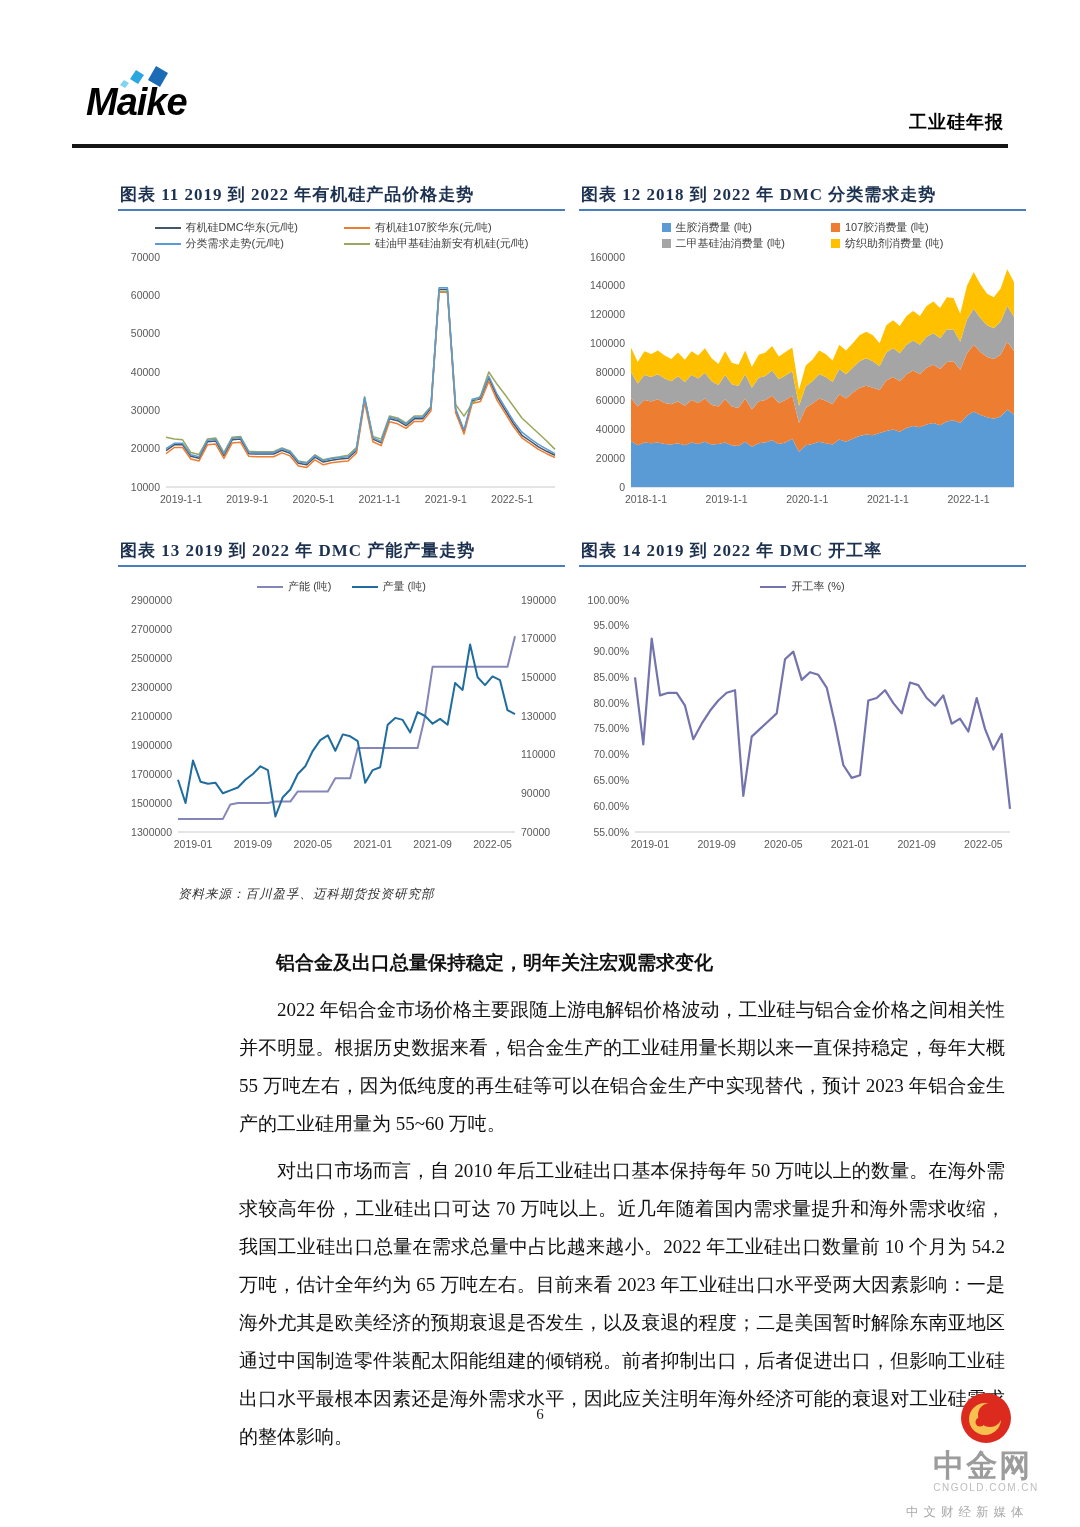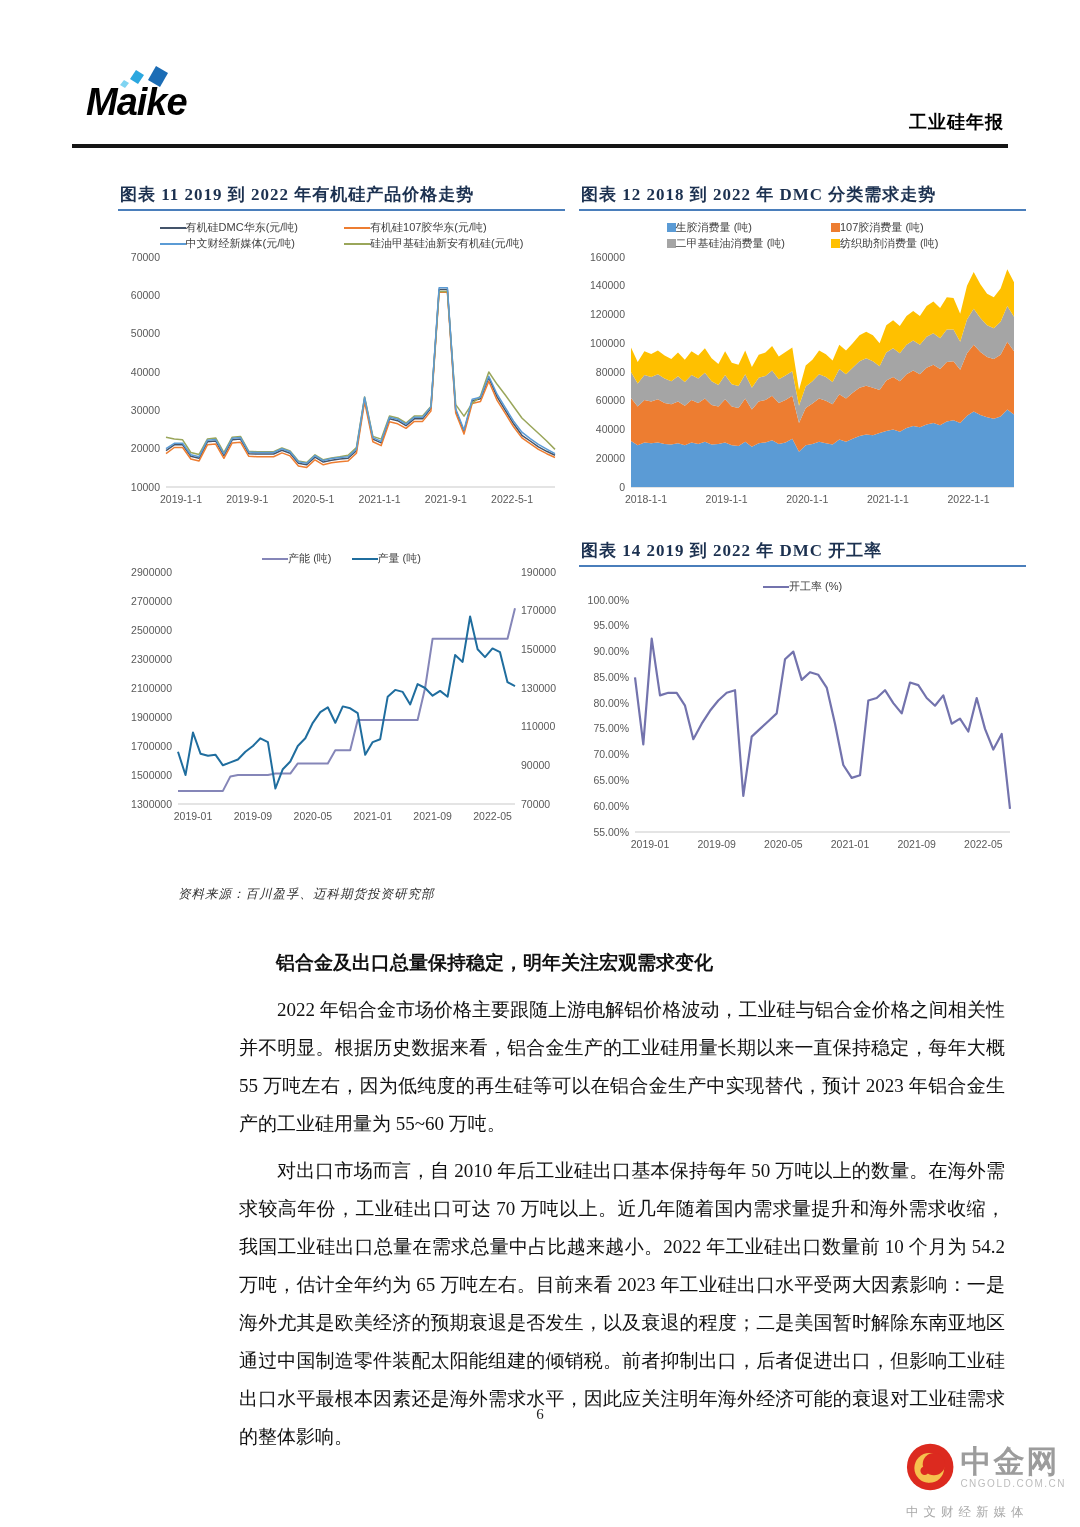--- a/index.html
+++ b/index.html
@@ -16,38 +16,38 @@
   
   .charts{position:absolute;top:183px;left:118px;width:908px;display:grid;
           grid-template-columns:447px 447px;column-gap:14px;row-gap:28px;}
   .chart-block{width:447px;}
   .chart-title{font-size:17px;font-weight:bold;color:#1c3150;letter-spacing:1px;
                padding:0 2px 3px 2px;border-bottom:2px solid #4a7ebb;white-space:nowrap;}
   .legend{font-size:11px;color:#404040;font-family:"Liberation Sans","DejaVu Sans",sans-serif;}
   .legend.grid2{display:grid;grid-template-columns:max-content max-content;
                 column-gap:46px;row-gap:1px;justify-content:center;margin:9px 0 0;}
   .legend.row1{display:flex;justify-content:center;gap:20px;margin:12px 0 0;}
-  .lg-item{display:flex;align-items:center;}
+  .lg-item{display:flex;align-items:center;gap:5px;}
   .sw-ln{width:26px;height:0;border-top:2.5px solid #888;display:inline-block;}
   .sw-sq{width:9px;height:9px;display:inline-block;}
   .chart-svg-host{line-height:0;}
   .chart-svg-host svg{font-family:"Liberation Sans","DejaVu Sans",sans-serif;}
   
   .source-note{position:absolute;top:886px;left:178px;font-size:12.5px;color:#303030;
                font-style:italic;letter-spacing:1px;}
   .body-text{position:absolute;top:944px;left:230px;width:784px;font-size:19px;
              line-height:38px;color:#111;text-align:justify;}
   .body-heading{font-weight:bold;margin:0 0 0 46px;font-size:19px;}
   .body-text p{margin:9px;text-indent:2em;}
   .page-number{position:absolute;top:1406px;left:0;right:0;text-align:center;
                font-size:15px;color:#222;}
   
   .wm{position:absolute;right:14px;bottom:6px;width:160px;
       font-family:"Liberation Sans","DejaVu Sans",sans-serif;}
-  .wm-row{display:flex;align-items:center;gap:6px;}
+  .wm-row{display:flex;align-items:center;gap:6px;flex-direction:column;}
   .wm-title{font-size:31px;font-weight:bold;color:#9c9c9c;line-height:32px;letter-spacing:2px;}
   .wm-url{font-size:10px;color:#bdbdbd;letter-spacing:1.5px;margin-top:0px;}
   .wm-sub{font-size:12.5px;color:#a8a8a8;letter-spacing:5px;margin-top:11px;white-space:nowrap;}
 </style>
 </head>
 <body>
 
 <div class="page">
 
   <div class="logo">
@@ -68,21 +68,21 @@
           <span class="lg-item">
             <span class="sw-ln" style="border-top-color: rgb(68, 84, 106);"></span>
             <span>有机硅DMC华东(元/吨)</span>
           </span>
           <span class="lg-item">
             <span class="sw-ln" style="border-top-color: rgb(237, 125, 49);"></span>
             <span>有机硅107胶华东(元/吨)</span>
           </span>
           <span class="lg-item">
             <span class="sw-ln" style="border-top-color: rgb(91, 155, 213);"></span>
-            <span>中文财经新媒体(元/吨)</span>
+            <span>分类需求走势(元/吨)</span>
           </span>
           <span class="lg-item">
             <span class="sw-ln" style="border-top-color: rgb(154, 166, 90);"></span>
             <span>硅油甲基硅油新安有机硅(元/吨)</span>
           </span>
         </div>
       <div class="chart-svg-host"><svg viewBox="0 0 447 260" width="447" height="260">
             <text x="42" y="239.5" text-anchor="end" font-size="10.5" fill="#595959">10000</text>
             <text x="42" y="201.16666666666669" text-anchor="end" font-size="10.5" fill="#595959">20000</text>
             <text x="42" y="162.83333333333334" text-anchor="end" font-size="10.5" fill="#595959">30000</text>
@@ -139,20 +139,21 @@
             <text x="228.26315789473682" y="252" text-anchor="middle" font-size="10.5" fill="#595959">2020-1-1</text>
             <text x="308.89473684210526" y="252" text-anchor="middle" font-size="10.5" fill="#595959">2021-1-1</text>
             <text x="389.52631578947364" y="252" text-anchor="middle" font-size="10.5" fill="#595959">2022-1-1</text>
             <path d="M52.0 190.0 L58.7 194.3 L65.4 191.4 L72.2 192.2 L78.9 191.4 L85.6 192.9 L92.3 193.6 L99.0 192.2 L105.8 194.3 L112.5 191.4 L119.2 192.9 L125.9 190.7 L132.6 193.6 L139.4 192.9 L146.1 191.4 L152.8 194.3 L159.5 195.0 L166.2 190.7 L172.9 195.8 L179.7 192.2 L186.4 191.4 L193.1 189.3 L199.8 192.9 L206.5 191.4 L213.3 187.8 L220.0 200.8 L226.7 194.3 L233.4 192.9 L240.1 190.7 L246.9 192.2 L253.6 193.6 L260.3 188.6 L267.0 190.7 L273.7 187.8 L280.5 185.0 L287.2 183.5 L293.9 184.3 L300.6 182.1 L307.3 179.9 L314.1 178.5 L320.8 180.7 L327.5 177.1 L334.2 174.9 L340.9 176.3 L347.6 173.5 L354.4 172.0 L361.1 174.2 L367.8 170.6 L374.5 169.2 L381.2 172.0 L388.0 164.8 L394.7 160.5 L401.4 164.1 L408.1 166.3 L414.8 167.7 L421.6 165.6 L428.3 158.4 L435.0 163.4 L435.0 236.0 L428.3 236.0 L421.6 236.0 L414.8 236.0 L408.1 236.0 L401.4 236.0 L394.7 236.0 L388.0 236.0 L381.2 236.0 L374.5 236.0 L367.8 236.0 L361.1 236.0 L354.4 236.0 L347.6 236.0 L340.9 236.0 L334.2 236.0 L327.5 236.0 L320.8 236.0 L314.1 236.0 L307.3 236.0 L300.6 236.0 L293.9 236.0 L287.2 236.0 L280.5 236.0 L273.7 236.0 L267.0 236.0 L260.3 236.0 L253.6 236.0 L246.9 236.0 L240.1 236.0 L233.4 236.0 L226.7 236.0 L220.0 236.0 L213.3 236.0 L206.5 236.0 L199.8 236.0 L193.1 236.0 L186.4 236.0 L179.7 236.0 L172.9 236.0 L166.2 236.0 L159.5 236.0 L152.8 236.0 L146.1 236.0 L139.4 236.0 L132.6 236.0 L125.9 236.0 L119.2 236.0 L112.5 236.0 L105.8 236.0 L99.0 236.0 L92.3 236.0 L85.6 236.0 L78.9 236.0 L72.2 236.0 L65.4 236.0 L58.7 236.0 L52.0 236.0 Z" fill="#5b9bd5" stroke="none"></path>
             <path d="M52.0 146.9 L58.7 155.5 L65.4 149.0 L72.2 150.5 L78.9 148.3 L85.6 151.9 L92.3 153.3 L99.0 150.5 L105.8 154.8 L112.5 149.0 L119.2 151.9 L125.9 147.6 L132.6 154.1 L139.4 155.5 L146.1 148.3 L152.8 155.5 L159.5 156.9 L166.2 147.6 L172.9 158.4 L179.7 150.5 L186.4 149.0 L193.1 144.7 L199.8 151.9 L206.5 149.0 L213.3 144.7 L220.0 172.0 L226.7 156.9 L233.4 152.6 L240.1 147.6 L246.9 149.8 L253.6 153.3 L260.3 143.3 L267.0 147.6 L273.7 141.8 L280.5 136.8 L287.2 134.7 L293.9 136.8 L300.6 139.0 L307.3 129.6 L314.1 126.0 L320.8 130.3 L327.5 123.2 L334.2 119.6 L340.9 123.2 L347.6 116.7 L354.4 113.8 L361.1 118.1 L367.8 110.9 L374.5 110.2 L381.2 118.8 L388.0 102.3 L394.7 93.7 L401.4 100.9 L408.1 105.9 L414.8 108.1 L421.6 103.8 L428.3 90.8 L435.0 100.2 L435.0 163.4 L428.3 158.4 L421.6 165.6 L414.8 167.7 L408.1 166.3 L401.4 164.1 L394.7 160.5 L388.0 164.8 L381.2 172.0 L374.5 169.2 L367.8 170.6 L361.1 174.2 L354.4 172.0 L347.6 173.5 L340.9 176.3 L334.2 174.9 L327.5 177.1 L320.8 180.7 L314.1 178.5 L307.3 179.9 L300.6 182.1 L293.9 184.3 L287.2 183.5 L280.5 185.0 L273.7 187.8 L267.0 190.7 L260.3 188.6 L253.6 193.6 L246.9 192.2 L240.1 190.7 L233.4 192.9 L226.7 194.3 L220.0 200.8 L213.3 187.8 L206.5 191.4 L199.8 192.9 L193.1 189.3 L186.4 191.4 L179.7 192.2 L172.9 195.8 L166.2 190.7 L159.5 195.0 L152.8 194.3 L146.1 191.4 L139.4 192.9 L132.6 193.6 L125.9 190.7 L119.2 192.9 L112.5 191.4 L105.8 194.3 L99.0 192.2 L92.3 193.6 L85.6 192.9 L78.9 191.4 L72.2 192.2 L65.4 191.4 L58.7 194.3 L52.0 190.0 Z" fill="#ed7d31" stroke="none"></path>
             <path d="M52.0 121.0 L58.7 132.5 L65.4 123.9 L72.2 126.0 L78.9 123.2 L85.6 127.5 L92.3 130.3 L99.0 125.3 L105.8 131.1 L112.5 123.9 L119.2 127.5 L125.9 121.7 L132.6 130.3 L139.4 133.9 L146.1 123.9 L152.8 133.2 L159.5 135.1 L166.2 123.2 L172.9 136.8 L179.7 126.8 L186.4 124.9 L193.1 119.6 L199.8 128.2 L206.5 124.6 L213.3 120.3 L220.0 154.8 L226.7 135.4 L233.4 130.3 L240.1 123.2 L246.9 126.0 L253.6 131.1 L260.3 118.1 L267.0 123.2 L273.7 116.7 L280.5 110.2 L287.2 107.3 L293.9 110.2 L300.6 115.3 L307.3 101.6 L314.1 97.3 L320.8 102.3 L327.5 93.7 L334.2 89.4 L340.9 93.7 L347.6 85.8 L354.4 82.2 L361.1 87.2 L367.8 78.6 L374.5 78.6 L381.2 90.8 L388.0 68.5 L394.7 57.8 L401.4 67.1 L408.1 74.3 L414.8 77.2 L421.6 70.7 L428.3 54.9 L435.0 65.7 L435.0 100.2 L428.3 90.8 L421.6 103.8 L414.8 108.1 L408.1 105.9 L401.4 100.9 L394.7 93.7 L388.0 102.3 L381.2 118.8 L374.5 110.2 L367.8 110.9 L361.1 118.1 L354.4 113.8 L347.6 116.7 L340.9 123.2 L334.2 119.6 L327.5 123.2 L320.8 130.3 L314.1 126.0 L307.3 129.6 L300.6 139.0 L293.9 136.8 L287.2 134.7 L280.5 136.8 L273.7 141.8 L267.0 147.6 L260.3 143.3 L253.6 153.3 L246.9 149.8 L240.1 147.6 L233.4 152.6 L226.7 156.9 L220.0 172.0 L213.3 144.7 L206.5 149.0 L199.8 151.9 L193.1 144.7 L186.4 149.0 L179.7 150.5 L172.9 158.4 L166.2 147.6 L159.5 156.9 L152.8 155.5 L146.1 148.3 L139.4 155.5 L132.6 154.1 L125.9 147.6 L119.2 151.9 L112.5 149.0 L105.8 154.8 L99.0 150.5 L92.3 153.3 L85.6 151.9 L78.9 148.3 L72.2 150.5 L65.4 149.0 L58.7 155.5 L52.0 146.9 Z" fill="#a5a5a5" stroke="none"></path>
             <path d="M52.0 96.6 L58.7 110.9 L65.4 100.2 L72.2 103.0 L78.9 99.4 L85.6 104.5 L92.3 108.1 L99.0 101.6 L105.8 108.8 L112.5 100.2 L119.2 104.5 L125.9 97.3 L132.6 107.3 L139.4 113.1 L146.1 100.2 L152.8 111.7 L159.5 113.8 L166.2 99.4 L172.9 116.0 L179.7 103.8 L186.4 101.6 L193.1 95.1 L199.8 105.5 L206.5 100.9 L213.3 96.6 L220.0 139.0 L226.7 114.5 L233.4 108.8 L240.1 99.4 L246.9 103.3 L253.6 109.5 L260.3 93.7 L267.0 99.4 L273.7 92.3 L280.5 84.3 L287.2 80.8 L293.9 84.3 L300.6 92.3 L307.3 74.3 L314.1 69.3 L320.8 75.0 L327.5 64.9 L334.2 59.9 L340.9 64.9 L347.6 54.9 L354.4 50.6 L361.1 57.0 L367.8 46.3 L374.5 47.0 L381.2 62.8 L388.0 34.8 L394.7 21.1 L401.4 33.3 L408.1 42.7 L414.8 46.3 L421.6 37.6 L428.3 18.2 L435.0 31.2 L435.0 65.7 L428.3 54.9 L421.6 70.7 L414.8 77.2 L408.1 74.3 L401.4 67.1 L394.7 57.8 L388.0 68.5 L381.2 90.8 L374.5 78.6 L367.8 78.6 L361.1 87.2 L354.4 82.2 L347.6 85.8 L340.9 93.7 L334.2 89.4 L327.5 93.7 L320.8 102.3 L314.1 97.3 L307.3 101.6 L300.6 115.3 L293.9 110.2 L287.2 107.3 L280.5 110.2 L273.7 116.7 L267.0 123.2 L260.3 118.1 L253.6 131.1 L246.9 126.0 L240.1 123.2 L233.4 130.3 L226.7 135.4 L220.0 154.8 L213.3 120.3 L206.5 124.6 L199.8 128.2 L193.1 119.6 L186.4 124.9 L179.7 126.8 L172.9 136.8 L166.2 123.2 L159.5 135.1 L152.8 133.2 L146.1 123.9 L139.4 133.9 L132.6 130.3 L125.9 121.7 L119.2 127.5 L112.5 123.9 L105.8 131.1 L99.0 125.3 L92.3 130.3 L85.6 127.5 L78.9 123.2 L72.2 126.0 L65.4 123.9 L58.7 132.5 L52.0 121.0 Z" fill="#ffc000" stroke="none"></path>
           </svg></div>
     </div>
     <div class="chart-block">
+      <div class="chart-title">图表 13 2019 到 2022 年 DMC 产能产量走势</div>
       <div class="legend row1">
           <span class="lg-item">
             <span class="sw-ln" style="border-top-color: rgb(133, 134, 184);"></span>
             <span>产能 (吨)</span>
           </span>
           <span class="lg-item">
             <span class="sw-ln" style="border-top-color: rgb(31, 109, 158);"></span>
             <span>产量 (吨)</span>
           </span>
         </div>

